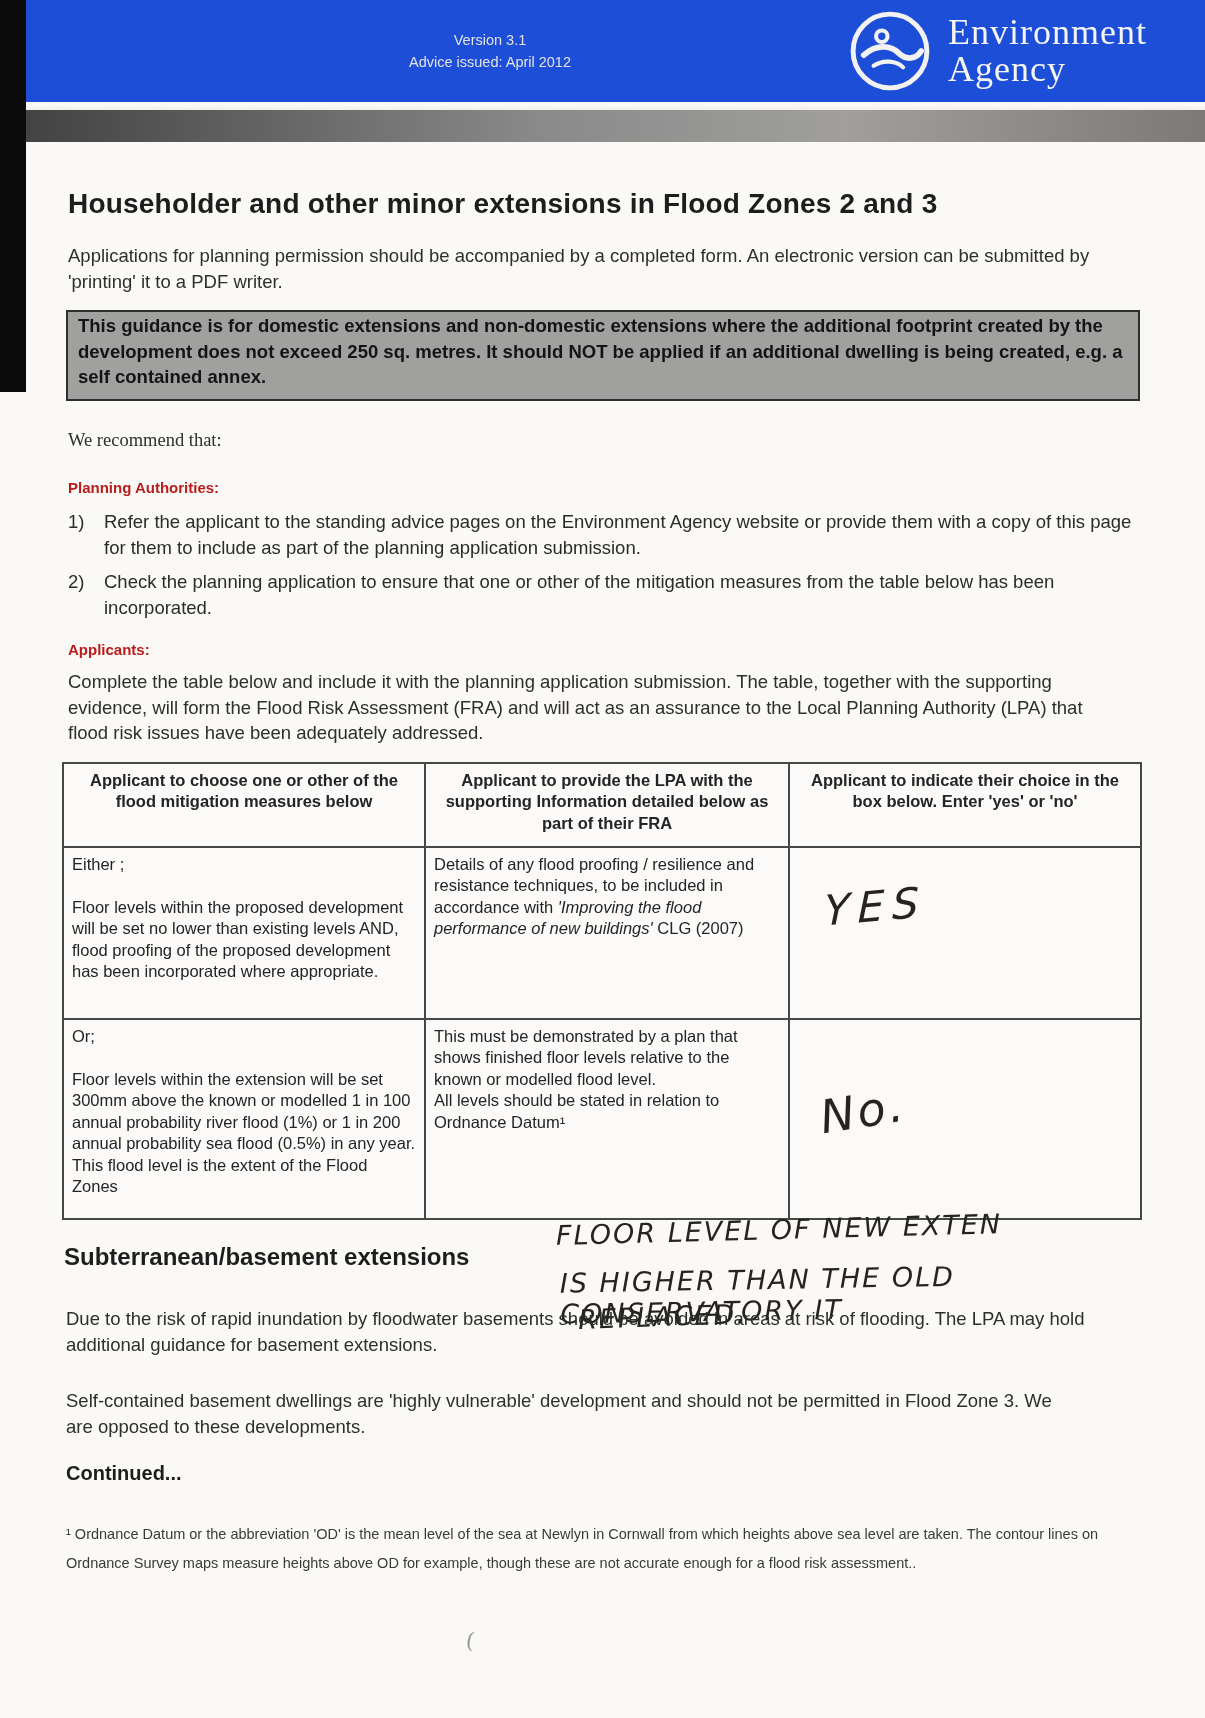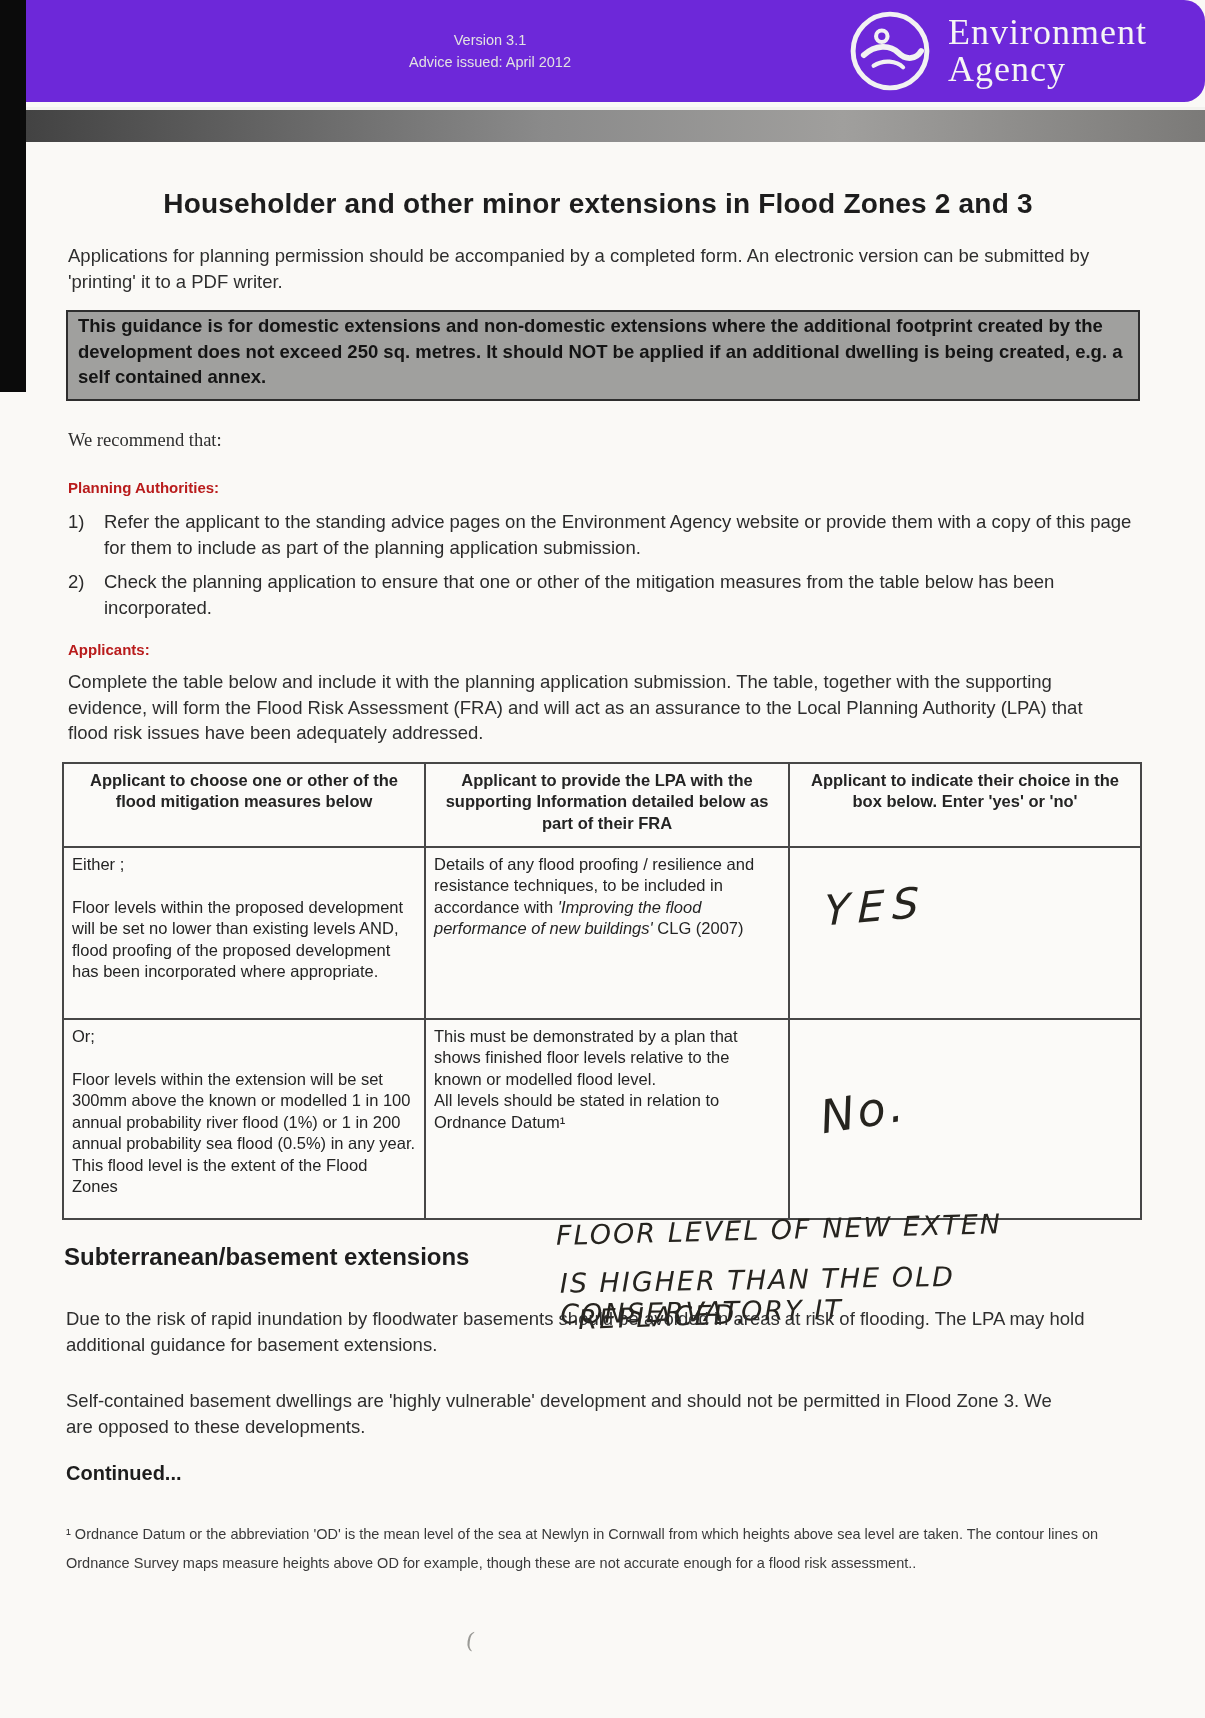--- a/index.html
+++ b/index.html
@@ -8,22 +8,21 @@
     width:1205px;height:1718px;
     background:#faf9f6;
     font-family:"Liberation Sans", sans-serif;
     color:#2b2b2b;
     overflow:hidden;
     margin:0 auto;
   }
   
   .top-bar{
     position:absolute;top:0;left:0;width:1205px;height:102px;
-    background:#6d28d9;
-    border-radius:21px;
+    background:#1d4ed8;
   }
   .left-scan-strip{
     position:absolute;top:0;left:0;width:26px;height:392px;
     background:#0b0b0b;
   }
   .version-block{
     position:absolute;top:30px;left:335px;width:310px;
     text-align:center;color:#e2e2e2;font-size:14.5px;line-height:1.5;
   }
   .logo-block{
@@ -36,21 +35,21 @@
     font-size:36px;line-height:1.02;letter-spacing:1px;color:#f5f5f5;
   }
   .grad-stripe{
     position:absolute;top:107px;left:0;width:1205px;height:32px;
     background:linear-gradient(90deg,#3f3f3f 0%,#8a8a8a 45%,#a09f9d 70%,#7b7a78 100%);
     border-top:3px solid #f3f2ef;
   }
   
   .doc-title{
     position:absolute;top:188px;left:68px;width:1060px;
-    font-size:28px;font-weight:bold;color:#1d1d1d;letter-spacing:.2px;text-align:center;
+    font-size:28px;font-weight:bold;color:#1d1d1d;letter-spacing:.2px;
   }
   .para{font-size:18.5px;line-height:1.38;color:#2e2e2e;}
   .intro{position:absolute;top:243px;left:68px;width:1065px;}
   .notice-box{
     position:absolute;top:310px;left:66px;width:1050px;
     background:#a0a09e;border:2px solid #2e2e2e;
     padding:1px 10px 9px 10px;
     font-size:18.5px;font-weight:bold;line-height:1.38;color:#141414;
   }
   .recommend{position:absolute;top:428px;left:68px;width:600px;font-family:Liberation Serif, serif;}

